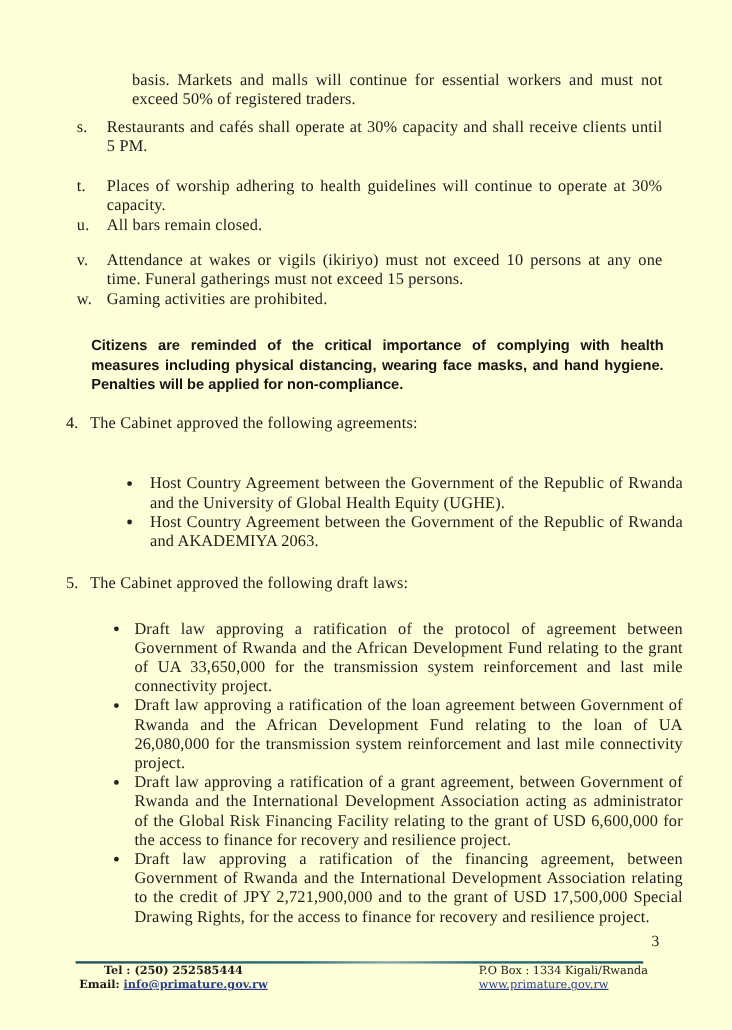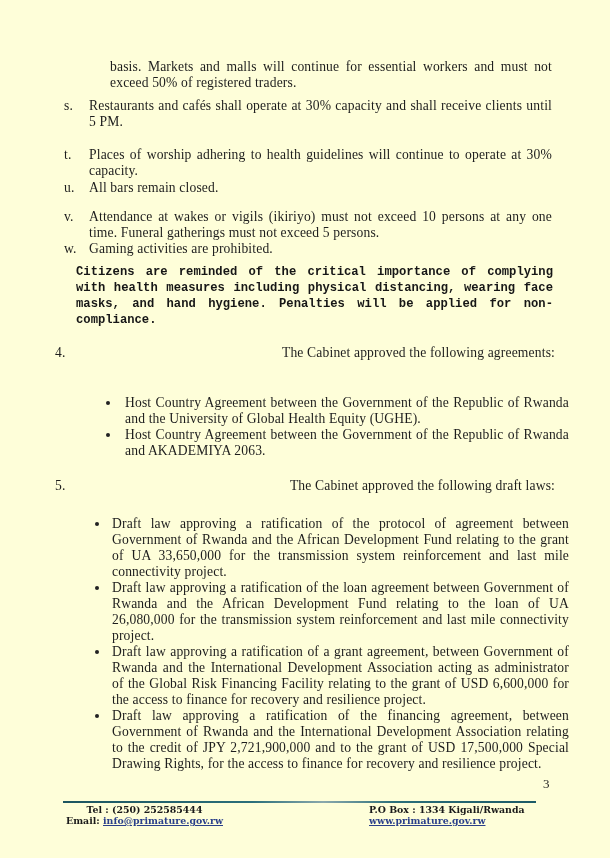--- a/index.html
+++ b/index.html
@@ -48,42 +48,41 @@
       left: 110px;
       width: 442px;
     }
     .alpha-item .body {
     }
     
     .notice {
       position: absolute;
       left: 76px;
       width: 477px;
-      top: 264px;
-      font-family: Liberation Mono, monospace;
+      top: 280px;
+      font-family: Liberation Sans, sans-serif;
       font-weight: bold;
       font-size: 12.2px;
       line-height: 16px;
       text-align: justify;
       text-align-last: left;
       color: #161616;
     }
     .numbered {
       position: absolute;
       left: 55px;
       width: 500px;
     }
     .numbered .num {
       position: absolute;
       left: 0;
       top: 0;
     }
     .numbered .label {
       margin-left: 20px;
-      text-align: right;
     }
     .bullet-list {
       position: absolute;
       left: 90px;
       width: 463px;
       margin: 16px;
       padding: 0;
       list-style: none;
     }
     .bullet-item {
@@ -132,24 +131,24 @@
       top: 804px;
       font-family: "DejaVu Serif", serif;
       font-weight: bold;
       font-size: 9.4px;
       line-height: 11px;
       color: #1a1a1a;
       text-align: center;
     }
     .footer-right {
       position: absolute;
-      left: 369px;
+      left: 399px;
       top: 804px;
       font-family: "DejaVu Serif", serif;
-      font-weight: bold;
+      font-weight: normal;
       font-size: 9.4px;
       line-height: 11px;
       color: #1a1a1a;
     }
     .footer-link {
       color: #2a3f8a;
       text-decoration: underline;
     }
   </style>
 </head>
@@ -169,21 +168,21 @@
     <div class="body justify">Places of worship adhering to health guidelines will continue to operate at 30% capacity.</div>
   </div>
 
   <div class="alpha-item txt" style="top:180px;">
     <span class="alpha-marker">u.</span>
     <div class="body justify">All bars remain closed.</div>
   </div>
 
   <div class="alpha-item txt" style="top:209px;">
     <span class="alpha-marker">v.</span>
-    <div class="body justify">Attendance at wakes or vigils (ikiriyo) must not exceed 10 persons at any one time. Funeral gatherings must not exceed 5 persons.</div>
+    <div class="body justify">Attendance at wakes or vigils (ikiriyo) must not exceed 10 persons at any one time. Funeral gatherings must not exceed 15 persons.</div>
   </div>
 
   <div class="alpha-item txt" style="top:241px;">
     <span class="alpha-marker">w.</span>
     <div class="body justify">Gaming activities are prohibited.</div>
   </div>
 
   <div class="notice">Citizens are reminded of the critical importance of complying with health measures including physical distancing, wearing face masks, and hand hygiene. Penalties will be applied for non-compliance.</div>
 
   <div class="numbered txt" style="top:345px;">

